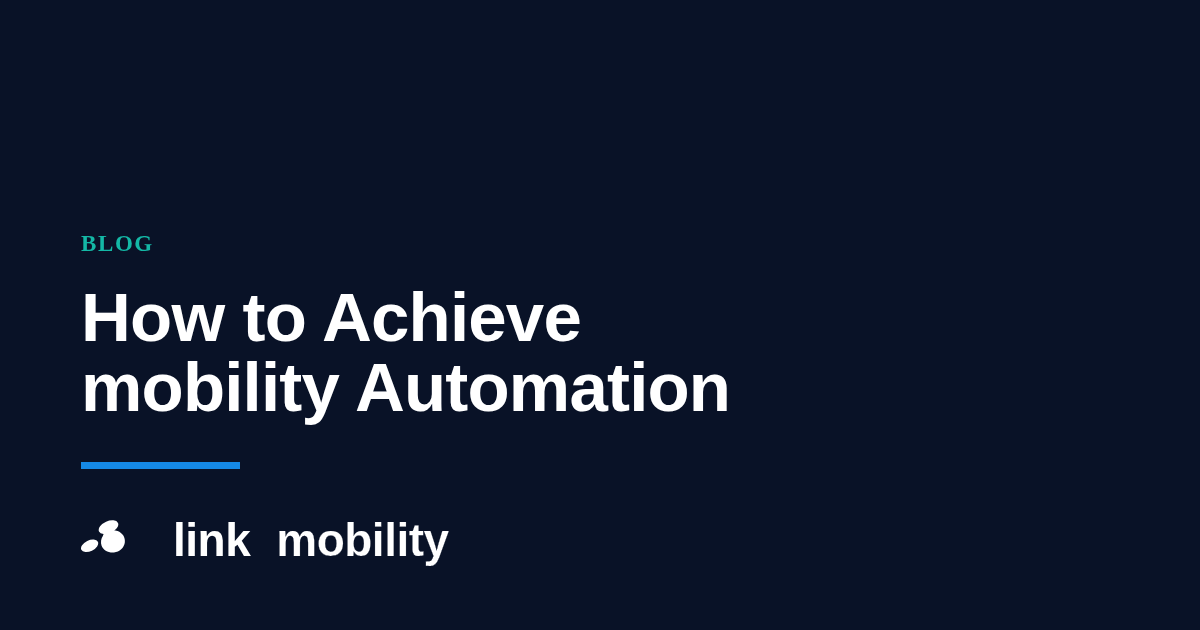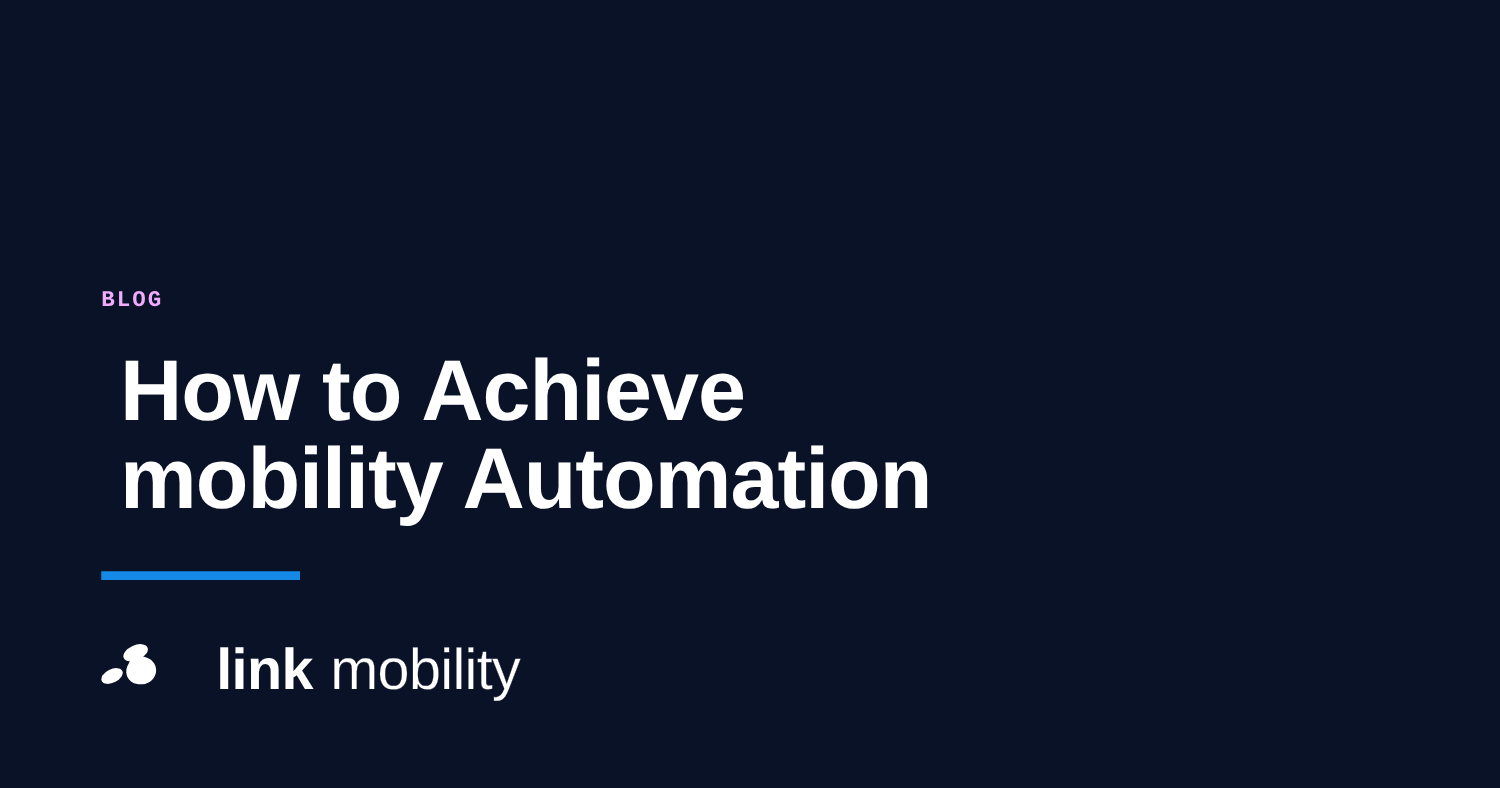--- a/index.html
+++ b/index.html
@@ -27,34 +27,34 @@
 
   .content {
     position: absolute;
     left: 81px;
     top: 232px;
     width: 1040px;
   }
 
   
   .eyebrow {
-    font-family: Liberation Mono, monospace;
-    font-size: 18px;
+    font-family: Liberation Serif, serif;
+    font-size: 23px;
     font-weight: 700;
     letter-spacing: 1.6px;
     line-height: 1;
-    color: #f0abfc;
+    color: #14b8a6;
     text-transform: uppercase;
     margin: 0 0 28px 0;
     display: block;
   }
 
   
   .headline {
-    margin: 15px;
+    margin: 0;
     font-family: "Liberation Sans", sans-serif;
     font-size: 69px;
     font-weight: 700;
     line-height: 70px;
     letter-spacing: -0.8px;
     color: #ffffff;
     max-width: 800px;
   }
 
   .headline .line {
@@ -97,24 +97,24 @@
     white-space: nowrap;
     display: inline-block;
   }
 
   .logo-wordmark .wm-bold {
     font-weight: 700;
     margin-left: 37px;
   }
 
   .logo-wordmark .wm-light {
-    font-weight: 400;
+    font-weight: 700;
     
     -webkit-text-stroke: 0.2px #091227;
-    margin-left: 14px;
+    margin-left: 26px;
   }
 </style>
 </head>
 <body>
 
 <div class="card">
 
   <div class="content">
 
     <span class="eyebrow">BLOG</span>

